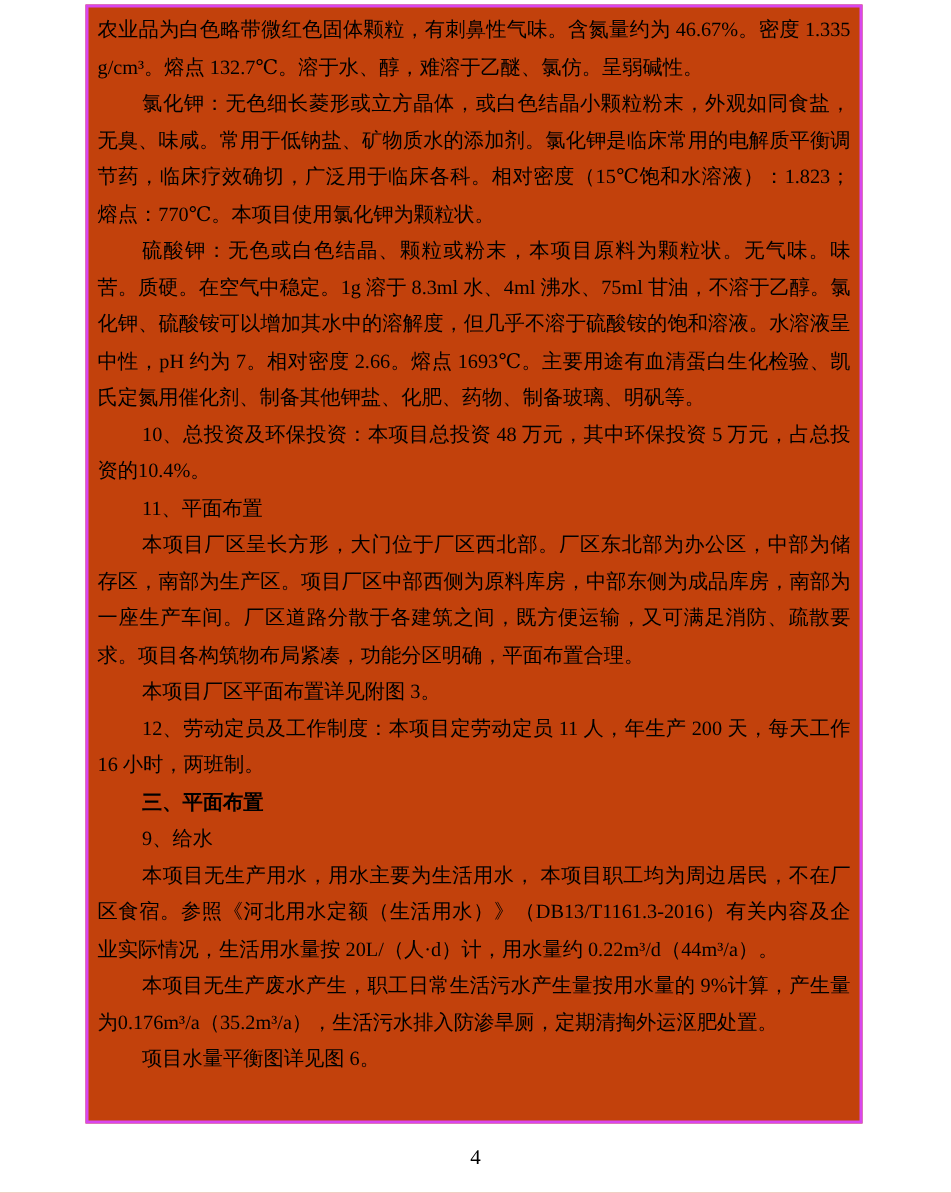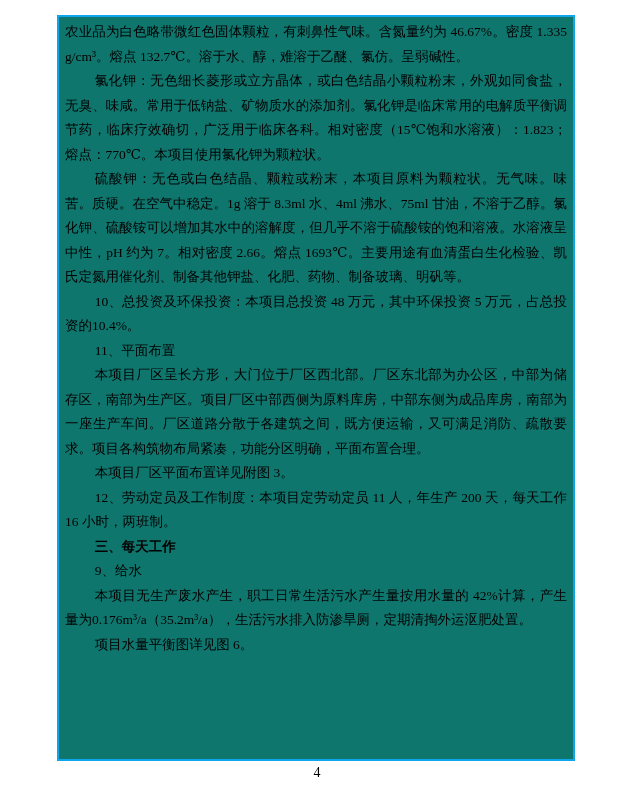--- a/index.html
+++ b/index.html
@@ -14,25 +14,24 @@
     font-family: "Liberation Serif", "DejaVu Serif", serif;
     color: #000000;
     overflow: hidden;
   }
   .doc-frame {
     position: absolute;
     left: 57px;
     top: 3px;
     width: 518px;
     height: 746px;
-    border: 2px solid #0ea5e9;
+    border: 2px solid #d946ef;
     box-sizing: border-box;
     padding: 3px 6px 0 6px;
-    background: #0f766e;
-    margin-top: 12px;
+    background: #c2410c;
   }
   .doc-frame p {
     margin: 0;
     font-size: 13.5px;
     line-height: 24.5px;
     text-align: justify;
     text-justify: inter-ideograph;
     word-break: break-all;
   }
   .indent { text-indent: 2.2em; }
@@ -52,19 +51,20 @@
 
 <div class="doc-frame">
   <p>农业品为白色略带微红色固体颗粒，有刺鼻性气味。含氮量约为 46.67%。密度 1.335g/cm³。熔点 132.7℃。溶于水、醇，难溶于乙醚、氯仿。呈弱碱性。</p>
   <p class="indent">氯化钾：无色细长菱形或立方晶体，或白色结晶小颗粒粉末，外观如同食盐，无臭、味咸。常用于低钠盐、矿物质水的添加剂。氯化钾是临床常用的电解质平衡调节药，临床疗效确切，广泛用于临床各科。相对密度（15℃饱和水溶液）：1.823；熔点：770℃。本项目使用氯化钾为颗粒状。</p>
   <p class="indent">硫酸钾：无色或白色结晶、颗粒或粉末，本项目原料为颗粒状。无气味。味苦。质硬。在空气中稳定。1g 溶于 8.3ml 水、4ml 沸水、75ml 甘油，不溶于乙醇。氯化钾、硫酸铵可以增加其水中的溶解度，但几乎不溶于硫酸铵的饱和溶液。水溶液呈中性，pH 约为 7。相对密度 2.66。熔点 1693℃。主要用途有血清蛋白生化检验、凯氏定氮用催化剂、制备其他钾盐、化肥、药物、制备玻璃、明矾等。</p>
   <p class="indent">10、总投资及环保投资：本项目总投资 48 万元，其中环保投资 5 万元，占总投资的10.4%。</p>
   <p class="indent">11、平面布置</p>
   <p class="indent">本项目厂区呈长方形，大门位于厂区西北部。厂区东北部为办公区，中部为储存区，南部为生产区。项目厂区中部西侧为原料库房，中部东侧为成品库房，南部为一座生产车间。厂区道路分散于各建筑之间，既方便运输，又可满足消防、疏散要求。项目各构筑物布局紧凑，功能分区明确，平面布置合理。</p>
   <p class="indent">本项目厂区平面布置详见附图 3。</p>
   <p class="indent">12、劳动定员及工作制度：本项目定劳动定员 11 人，年生产 200 天，每天工作 16 小时，两班制。</p>
-  <p class="indent bold">三、每天工作</p>
+  <p class="indent bold">三、平面布置</p>
   <p class="indent">9、给水</p>
-  <p class="indent">本项目无生产废水产生，职工日常生活污水产生量按用水量的 42%计算，产生量为0.176m³/a（35.2m³/a），生活污水排入防渗旱厕，定期清掏外运沤肥处置。</p>
+  <p class="indent">本项目无生产用水，用水主要为生活用水， 本项目职工均为周边居民，不在厂区食宿。参照《河北用水定额（生活用水）》（DB13/T1161.3-2016）有关内容及企业实际情况，生活用水量按 20L/（人·d）计，用水量约 0.22m³/d（44m³/a）。</p>
+  <p class="indent">本项目无生产废水产生，职工日常生活污水产生量按用水量的 9%计算，产生量为0.176m³/a（35.2m³/a），生活污水排入防渗旱厕，定期清掏外运沤肥处置。</p>
   <p class="indent">项目水量平衡图详见图 6。</p>
 </div>
 
 <div class="page-number">4</div>
 
 </body></html>

